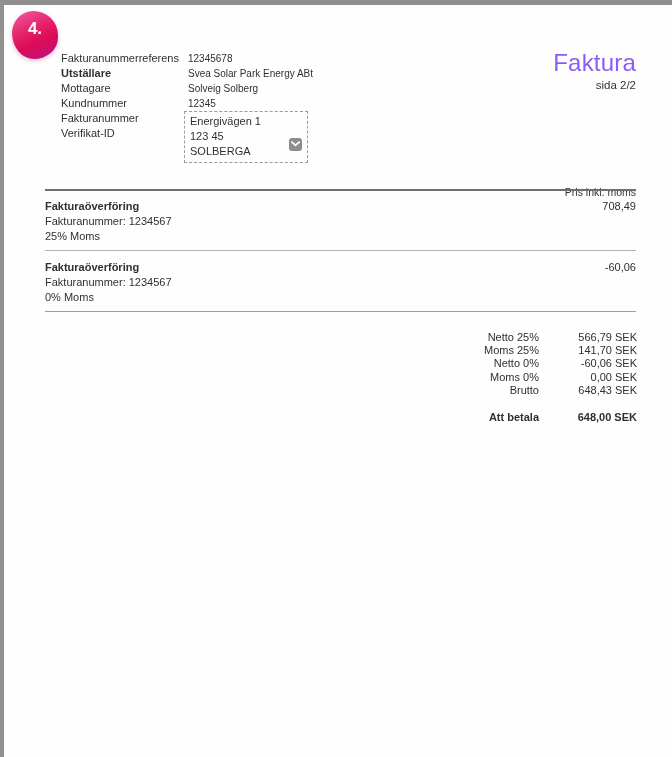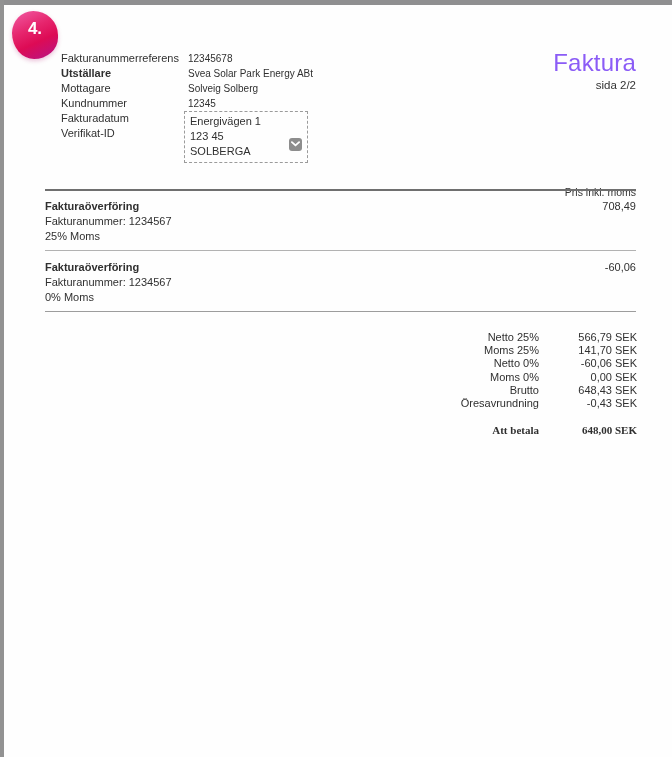--- a/index.html
+++ b/index.html
@@ -89,40 +89,40 @@
   }
   .amount-1 { top: 195px; }
   .amount-2 { top: 256px; }
   .summary {
     position: absolute; right: 35px; top: 326px;
     font-size: 11px;
   }
   .summary-row { display: flex; line-height: 13.2px; }
   .summary-row .s-label { width: 135px; text-align: right; }
   .summary-row .s-value { width: 98px; text-align: right; }
-  .summary-total { margin-top: 14px; font-weight: 700; font-family: Liberation Serif, serif; }
+  .summary-total { margin-top: 14px; font-weight: 700; }
 </style>
 </head>
 <body>
 
 <div class="frame-top"></div>
 <div class="frame-left"></div>
 
 <div class="page">
 
   <div class="badge">
     <span>4.</span>
   </div>
 
   <div class="labels-col">
     <div>Fakturanummerreferens</div>
     <div class="bold">Utställare</div>
     <div>Mottagare</div>
     <div>Kundnummer</div>
-    <div>Fakturadatum</div>
+    <div>Fakturanummer</div>
     <div>Verifikat-ID</div>
   </div>
 
   <div class="values-col">
     <div>12345678</div>
     <div>Svea Solar Park Energy ABt</div>
     <div>Solveig Solberg</div>
     <div>12345</div>
   </div>
 
@@ -174,23 +174,19 @@
       <span class="s-value">-60,06 SEK</span>
     </div>
     <div class="summary-row">
       <span class="s-label">Moms 0%</span>
       <span class="s-value">0,00 SEK</span>
     </div>
     <div class="summary-row">
       <span class="s-label">Brutto</span>
       <span class="s-value">648,43 SEK</span>
     </div>
-    <div class="summary-row">
-      <span class="s-label">Öresavrundning</span>
-      <span class="s-value">-0,43 SEK</span>
-    </div>
     <div class="summary-row summary-total">
       <span class="s-label">Att betala</span>
       <span class="s-value">648,00 SEK</span>
     </div>
   </div>
 
 </div>
 
 </body></html>

